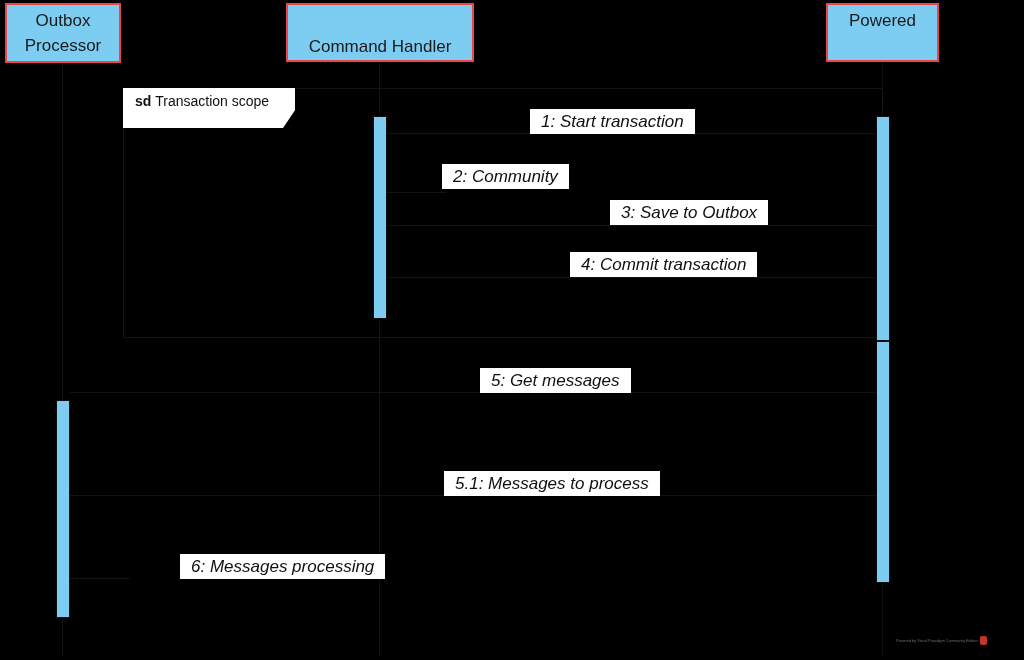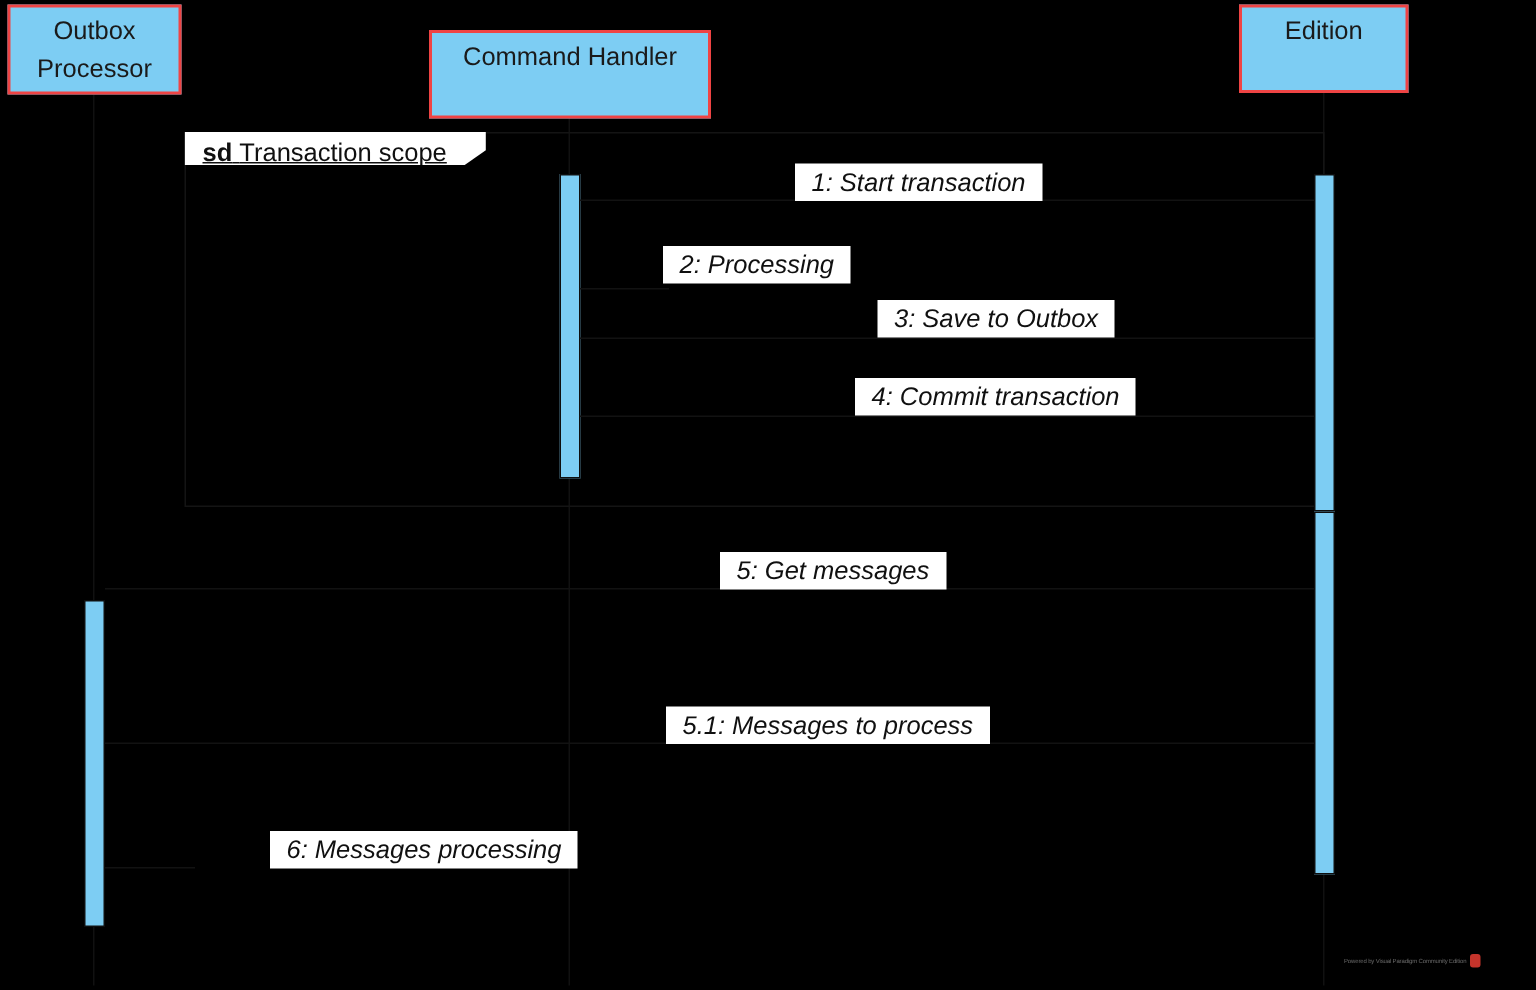--- a/index.html
+++ b/index.html
@@ -78,28 +78,27 @@
   .frame-box {
     position: absolute;
     box-sizing: border-box;
     border: 1px solid #141414;
   }
   .frame-tab {
     position: absolute;
     box-sizing: border-box;
     background: #FFFFFF;
     color: #101010;
-    font-size: 17px;
+    font-size: 14px;
     line-height: 27px;
-    height: 22px;
+    height: 40px;
     padding: 0 26px 0 12px;
     white-space: nowrap;
     -webkit-clip-path: polygon(0 0, 100% 0, 100% 55%, 93% 100%, 0 100%);
     clip-path: polygon(0 0, 100% 0, 100% 55%, 93% 100%, 0 100%);
-    text-decoration: underline;
   }
   .frame-tab .kw {
     font-weight: bold;
   }
 
   
   .watermark {
     position: absolute;
     display: flex;
     align-items: center;
@@ -128,49 +127,49 @@
   <div class="lifeline" style="left:379px; top:62px; height:595px;"></div>
   <div class="lifeline" style="left:882px; top:62px; height:595px;"></div>
 
   <div class="frame-box" style="left:123px; top:88px; width:760px; height:250px;"></div>
 
   <div class="participant" style="left:5px; top:3px; width:116px; height:60px;">
     <span class="pname">Outbox
 Processor</span>
   </div>
 
-  <div class="participant" style="left:286px; top:20px; width:188px; height:59px;">
+  <div class="participant" style="left:286px; top:3px; width:188px; height:59px;align-items:flex-end;">
     <span class="pname">Command Handler</span>
   </div>
 
   <div class="participant" style="left:826px; top:3px; width:113px; height:59px;">
-    <span class="pname">Edition</span>
+    <span class="pname">Powered</span>
   </div>
 
   <div class="activation" style="left:373px; top:116px; height:203px;"></div>
 
   <div class="activation" style="left:876px; top:116px; height:225px;"></div>
 
   <div class="activation" style="left:876px; top:341px; height:242px;"></div>
 
   <div class="activation" style="left:56px; top:400px; height:218px;"></div>
 
   <div class="msg-line" style="left:386px; top:133px; width:490px;"></div>
   <div class="msg-line" style="left:386px; top:192px; width:60px;"></div>
   <div class="msg-line" style="left:386px; top:225px; width:490px;"></div>
   <div class="msg-line" style="left:386px; top:277px; width:490px;"></div>
   <div class="msg-line" style="left:70px; top:392px; width:806px;"></div>
   <div class="msg-line" style="left:70px; top:495px; width:806px;"></div>
   <div class="msg-line" style="left:70px; top:578px; width:60px;"></div>
 
   <div class="msg-label" style="left:530px; top:109px;">1: Start transaction</div>
 
-  <div class="msg-label" style="left:442px; top:164px;">2: Processing</div>
+  <div class="msg-label" style="left:442px; top:164px;">2: Community</div>
 
-  <div class="msg-label" style="left:585px; top:200px;">3: Save to Outbox</div>
+  <div class="msg-label" style="left:610px; top:200px;">3: Save to Outbox</div>
 
   <div class="msg-label" style="left:570px; top:252px;">4: Commit transaction</div>
 
   <div class="msg-label" style="left:480px; top:368px;">5: Get messages</div>
 
   <div class="msg-label" style="left:444px; top:471px;text-align:right;">5.1: Messages to process</div>
 
   <div class="msg-label" style="left:136px; top:554px;margin-left:44px;">6: Messages processing</div>
 
   <div class="frame-tab" style="left:123px; top:88px;">

